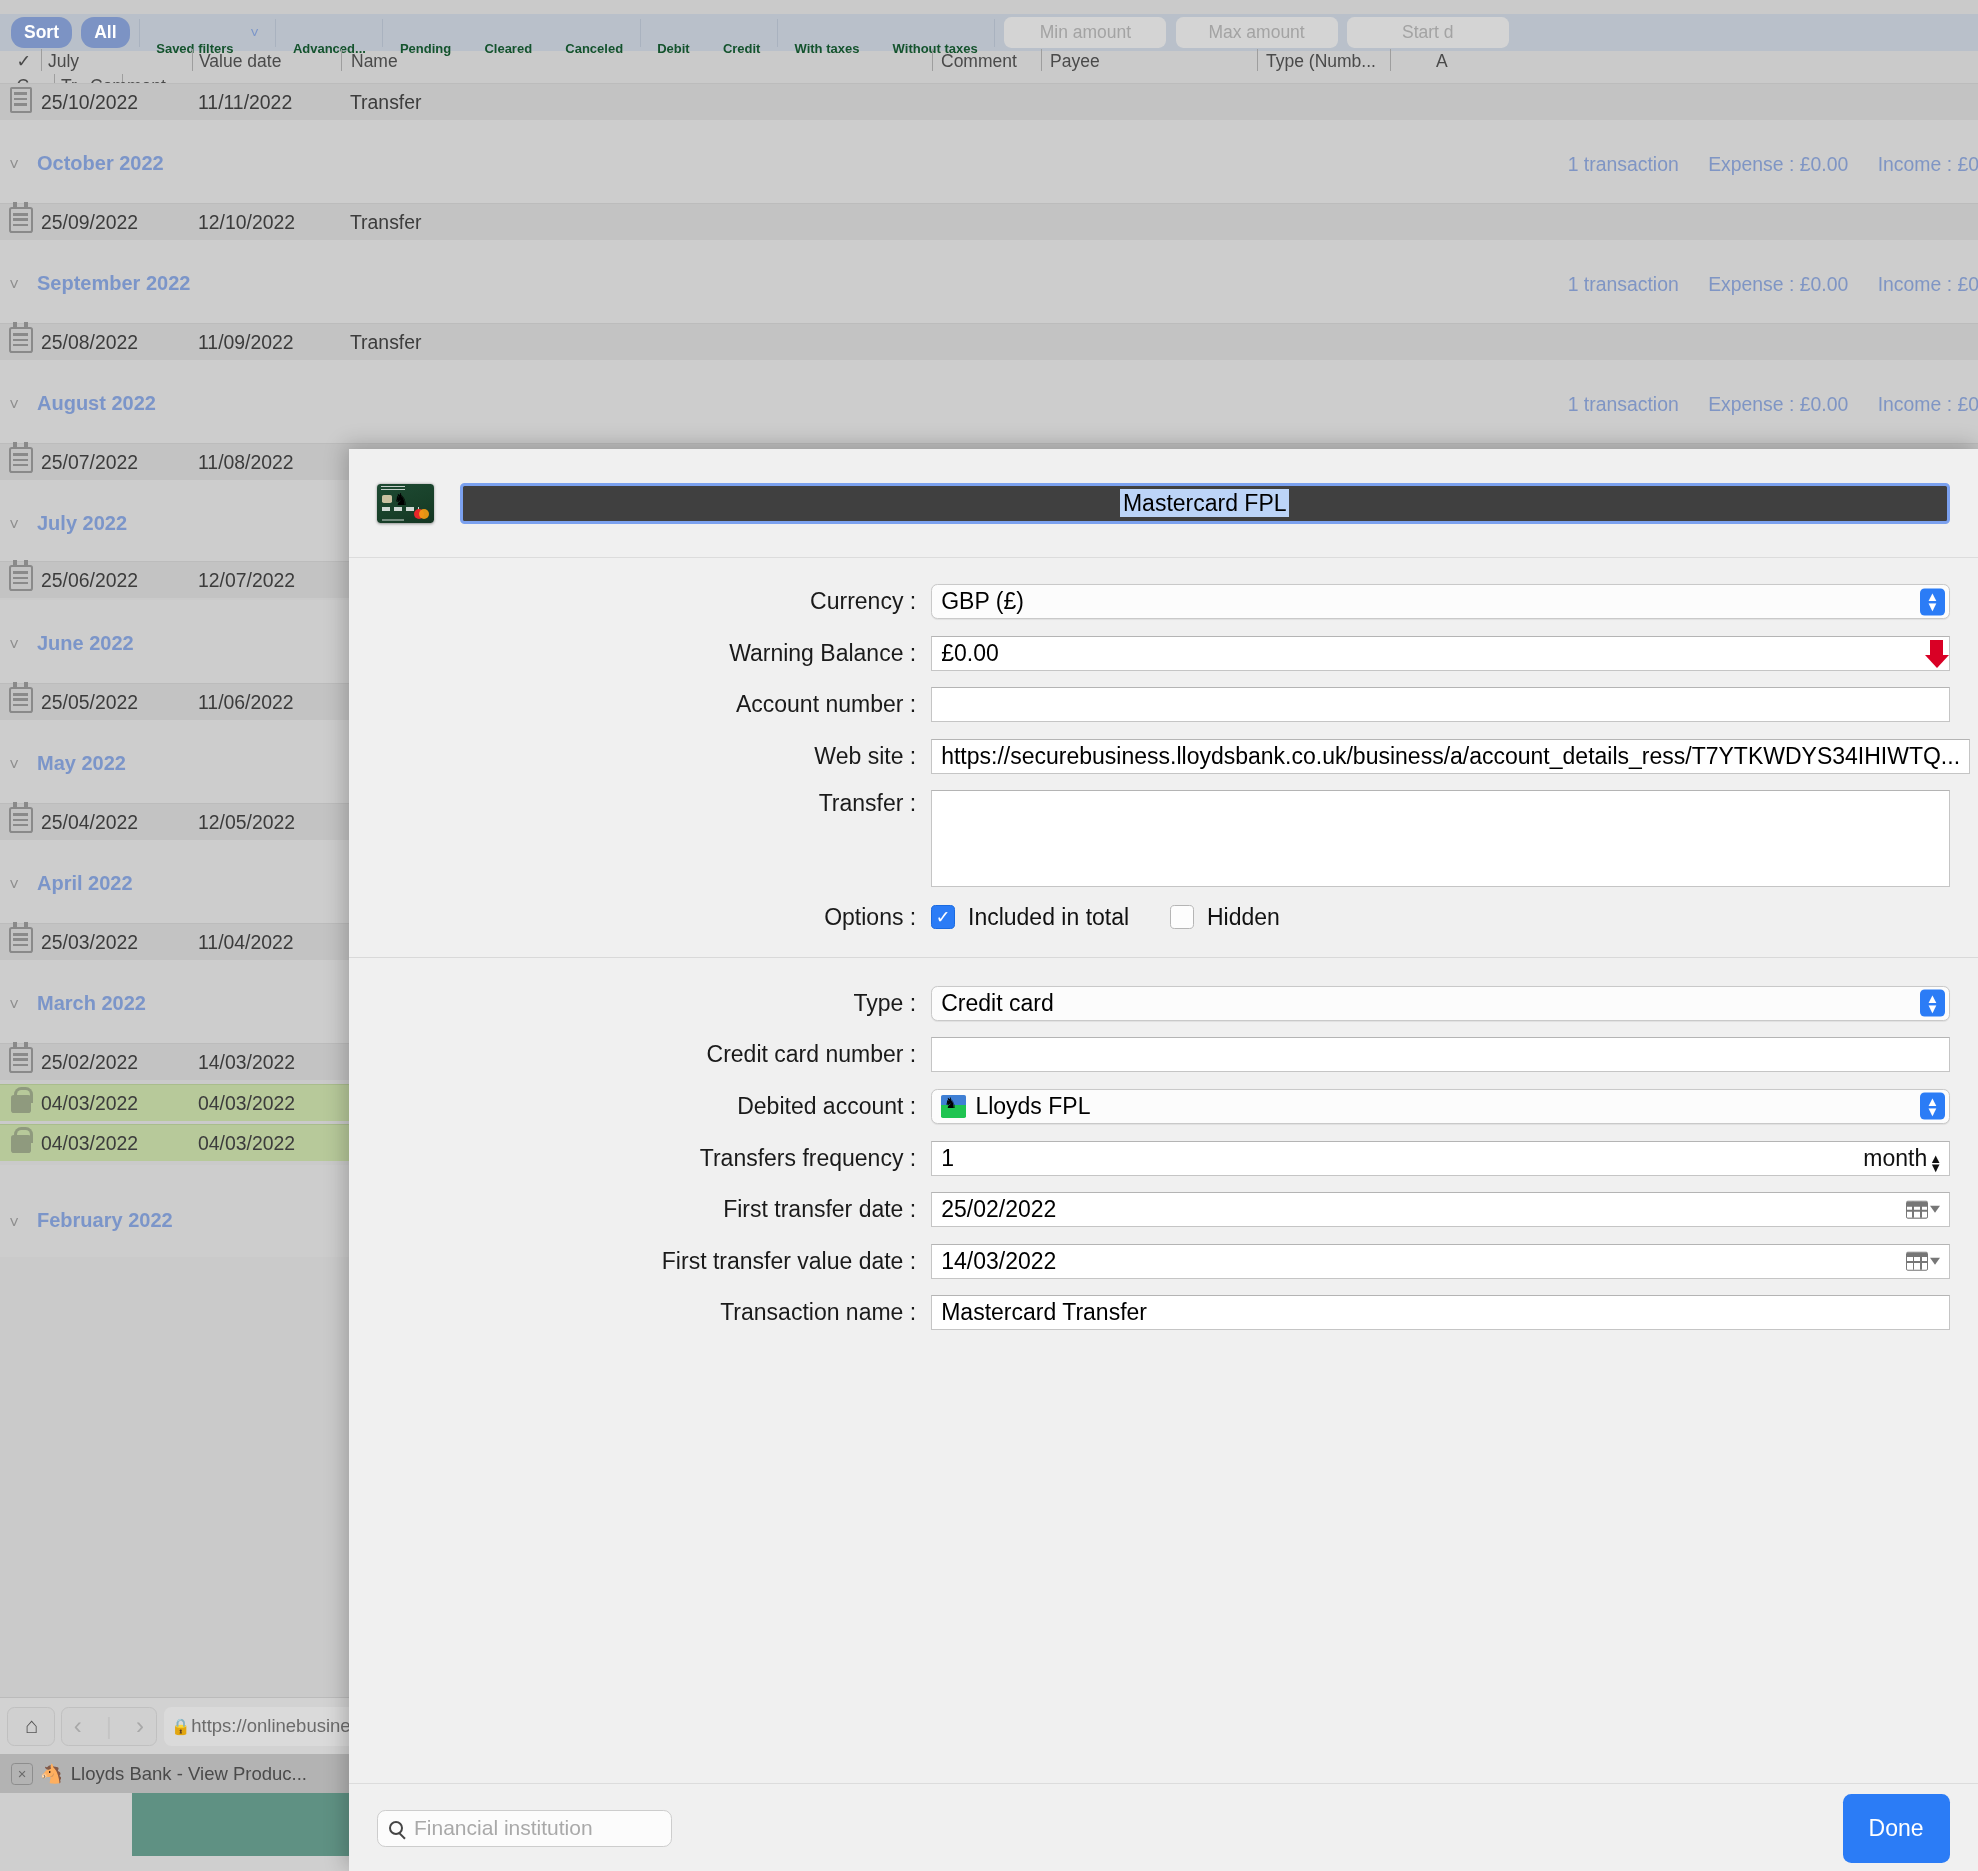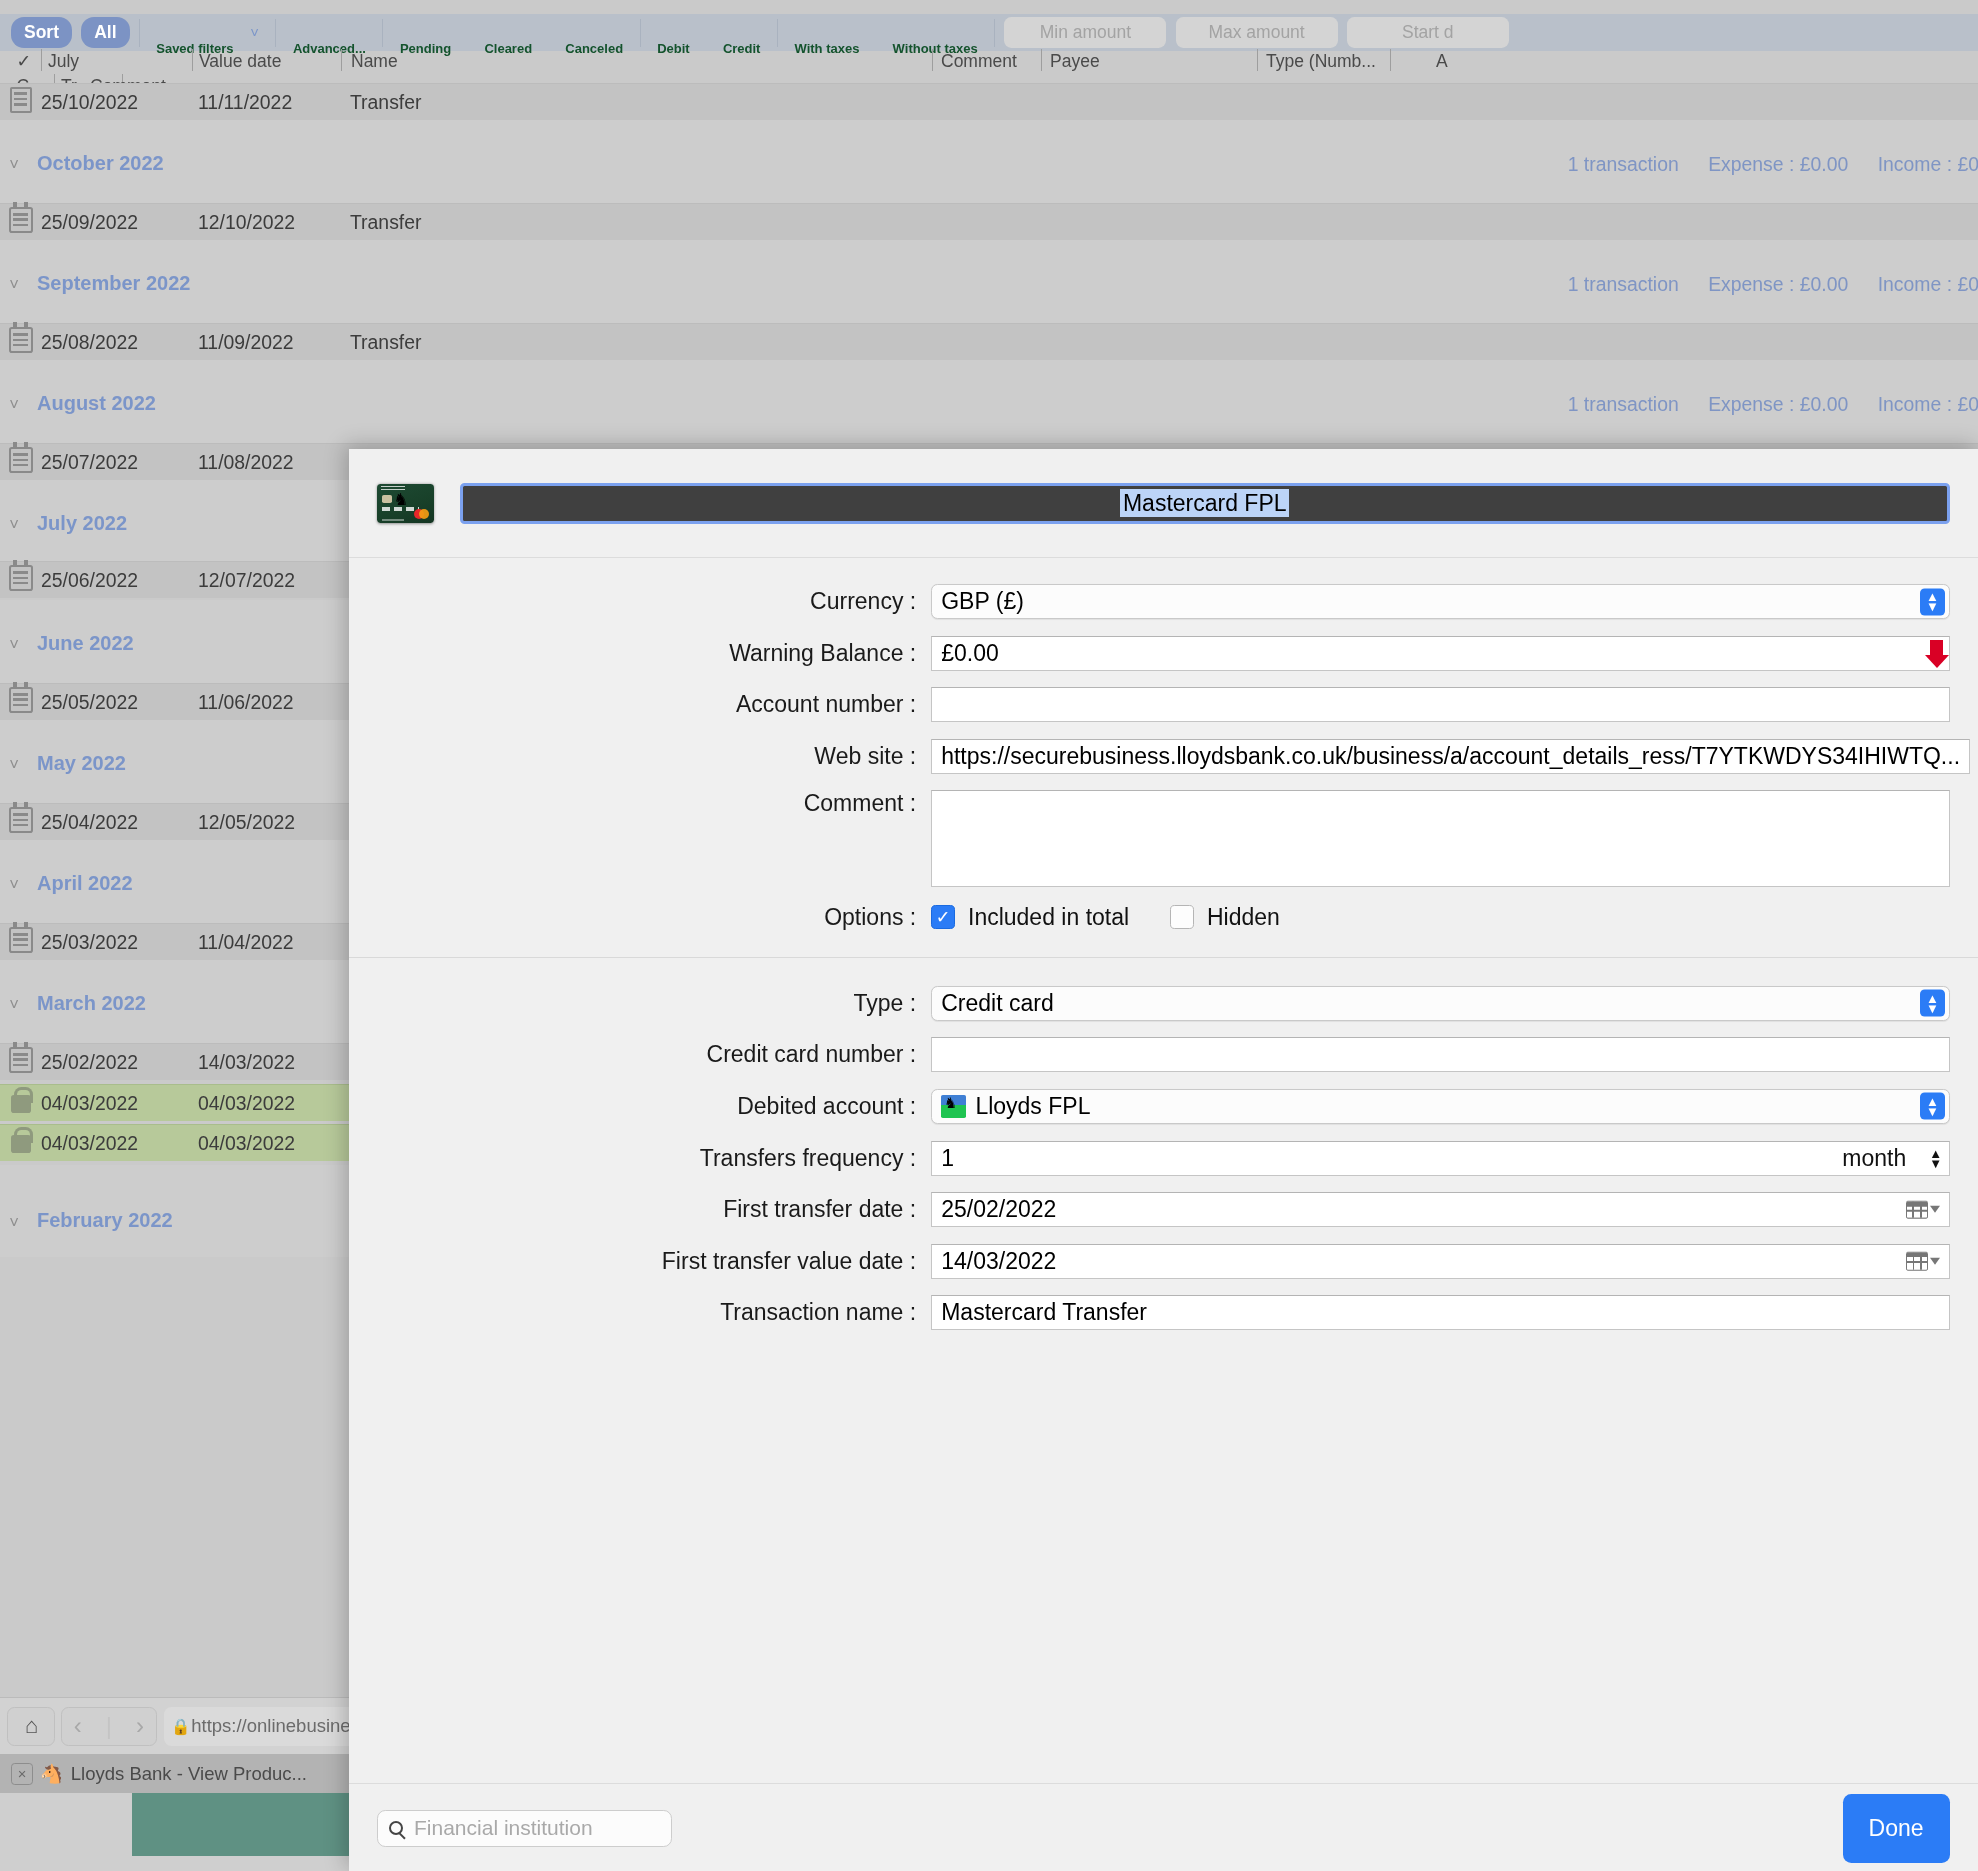--- a/index.html
+++ b/index.html
@@ -230,21 +230,21 @@
   .redarrow i {
     position: absolute; left: -6.5px; top: -13px; width: 13px; height: 14.8px; background: #d90025; display: block;
   }
   .redarrow::after {
     content: ""; position: absolute; left: -12px; top: 1.8px;
     border-left: 12px solid transparent; border-right: 12px solid transparent;
     border-top: 13px solid #d90025;
   }
   .unitsel {
     position: absolute; right: 7.4px; top: 50%; transform: translateY(-50%);
-    font-size: 23px; color: #111; display: flex; align-items: center; gap: 23px;
+    font-size: 23px; color: #111; display: flex; align-items: flex-end; gap: 2px;
   }
   .unitsel .chevs { display: flex; flex-direction: column; line-height: 9.2px; font-size: 13px; color: #111; }
   .calicon {
     position: absolute; right: 9.2px; top: 50%; transform: translateY(-50%);
     display: flex; align-items: center; gap: 2.8px;
   }
   .calicon .grid {
     width: 22px; height: 18.5px; border: 1.8px solid #777; border-radius: 1.8px;
     background:
       linear-gradient(to right, transparent 5.5px, #777 5.5px 7.4px, transparent 7.4px 13px, #777 13px 14.8px, transparent 14.8px),
@@ -554,21 +554,21 @@
         <div class="frow">
           <div class="flabel">Web site :</div>
           <div class="fctl">
             <div class="inp">
               <span>https://securebusiness.lloydsbank.co.uk/business/a/account_details_ress/T7YTKWDYS34IHIWTQ...</span>
             </div>
           </div>
         </div>
 
         <div class="frow" style="align-items:flex-start">
-          <div class="flabel">Comment :</div>
+          <div class="flabel">Transfer :</div>
           <div class="fctl">
             <div class="inp tall">
               <span></span>
             </div>
           </div>
         </div>
 
 
         <div class="frow">
           <div class="flabel">Options :</div>

